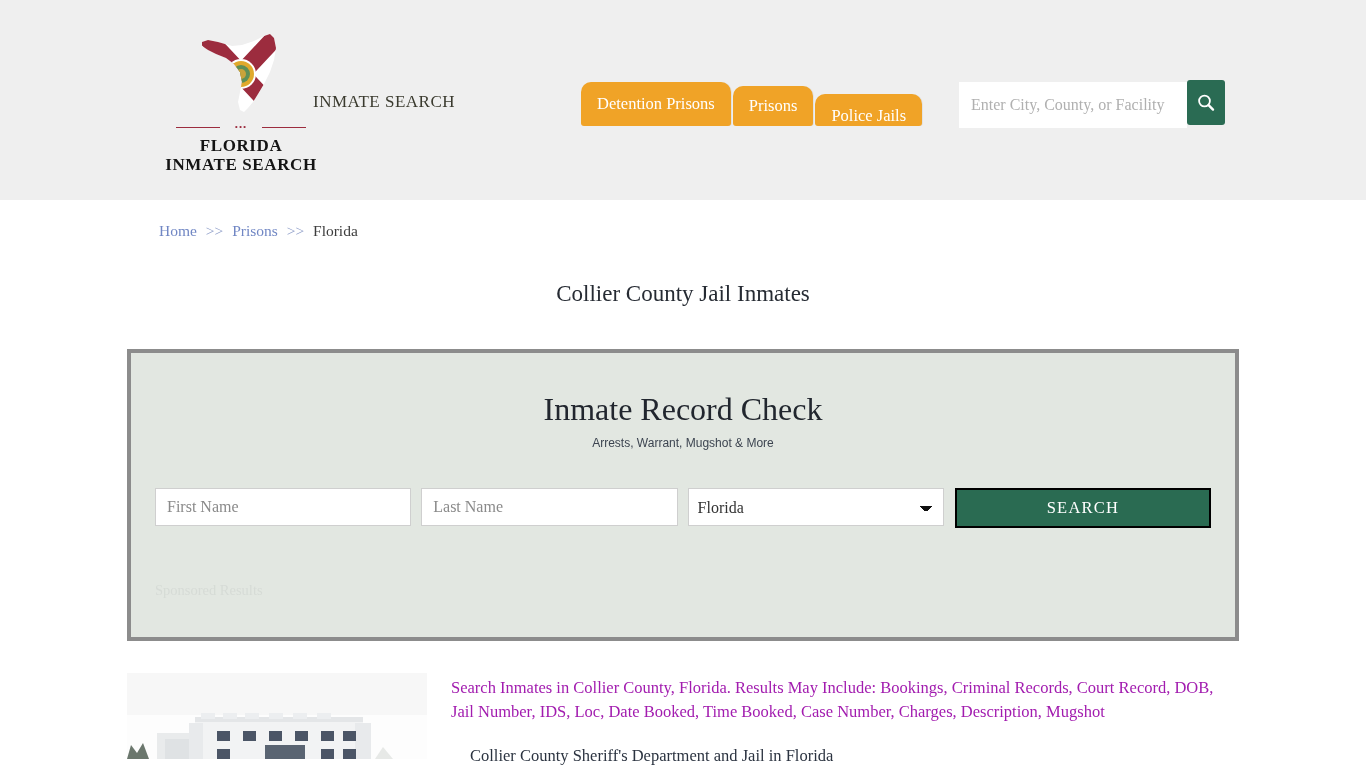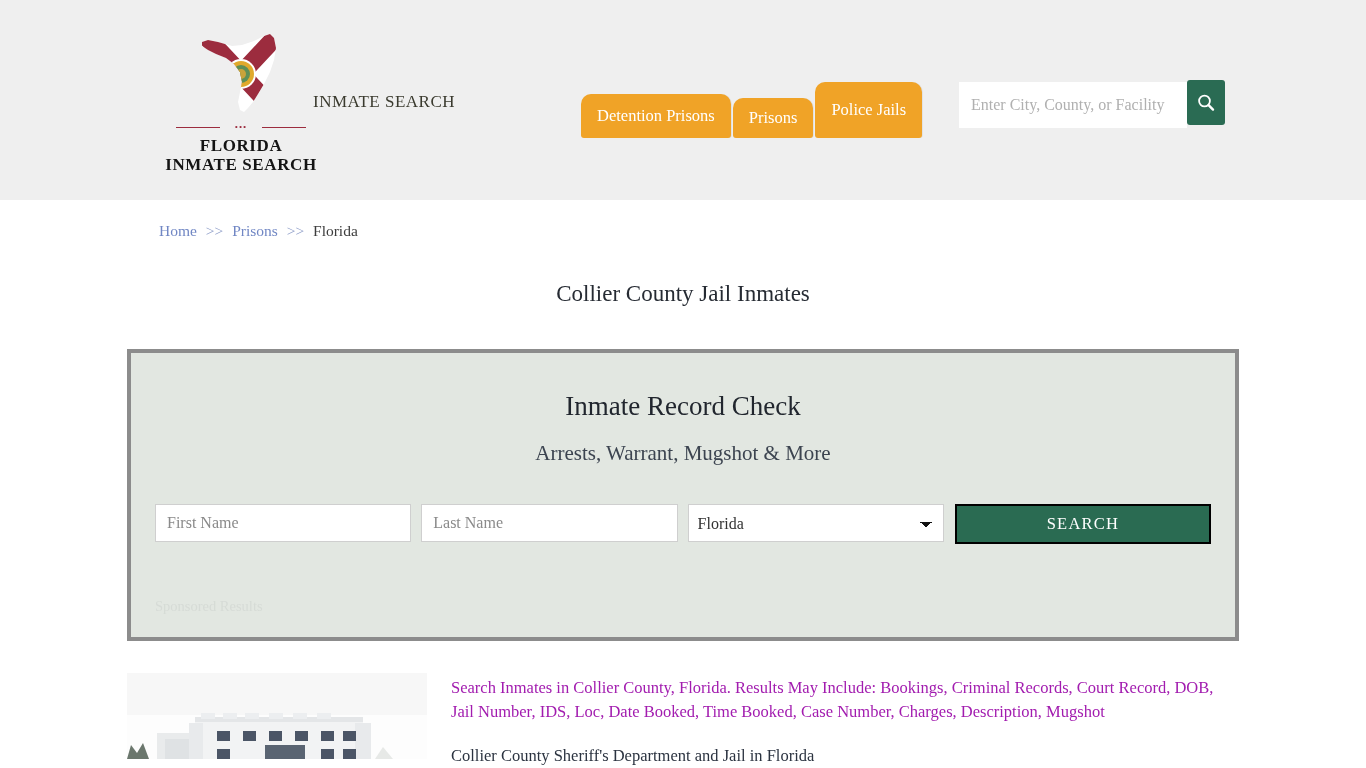--- a/index.html
+++ b/index.html
@@ -103,21 +103,21 @@
     padding: 0 16px;
     border-radius: 10px 10px 3px 3px;
     margin-right: 2px;
     cursor: pointer;
     white-space: nowrap;
     text-align: center;
     border: none;
     box-shadow: 1px 0 0 rgba(0,0,0,0.05);
   }
   .nav-pill.two { height: 40px; line-height: 40px; }
-  .nav-pill.three { height: 56px; line-height: 44px; }
+  .nav-pill.three { height: 32px; line-height: 44px; }
 
   .header-search {
     position: absolute;
     left: 836px;
     top: 82px;
     display: flex;
     align-items: stretch;
     height: 41px;
   }
   .header-search input {
@@ -180,32 +180,32 @@
   
   .record-panel {
     margin: 42px 4px 0 4px;
     border: 4px solid #8c8c8c;
     background: #e2e7e1;
     height: 292px;
     position: relative;
   }
   .panel-title {
     text-align: center;
-    font-size: 27px;
+    font-size: 32px;
     color: #21262e;
     margin: 38px 0 0 0;
     font-weight: normal;
     font-family: "Liberation Serif", serif;
   }
   .panel-sub {
     text-align: center;
-    font-size: 21px;
+    font-size: 12px;
     color: #3c4450;
-    margin-top: 19px;
-    font-family: Liberation Serif, serif;
+    margin-top: 8px;
+    font-family: Liberation Sans, sans-serif;
   }
   .panel-form {
     display: flex;
     margin: 38px 24px 0 24px;
     align-items: stretch;
   }
   .panel-form .fld {
     height: 38px;
     border: 1px solid #cfcfcf;
     background: #fff;
@@ -276,21 +276,21 @@
     padding-top: 3px;
   }
   .content-text p {
     margin: 0 0 20px 0;
     font-size: 16.5px;
     line-height: 24px;
     color: #a21caf;
     font-family: "Liberation Serif", serif;
     max-width: 800px;
   }
-  .content-text p.muted { color: #2b3340; }
+  .content-text p.muted { color: #2b3340; margin-left: 19px; }
 </style>
 </head>
 <body>
 
 <div class="site-header">
   <div class="header-inner">
 
     <div class="brand">
       <svg class="brand-logo" viewBox="0 0 86 92">
         <defs>

